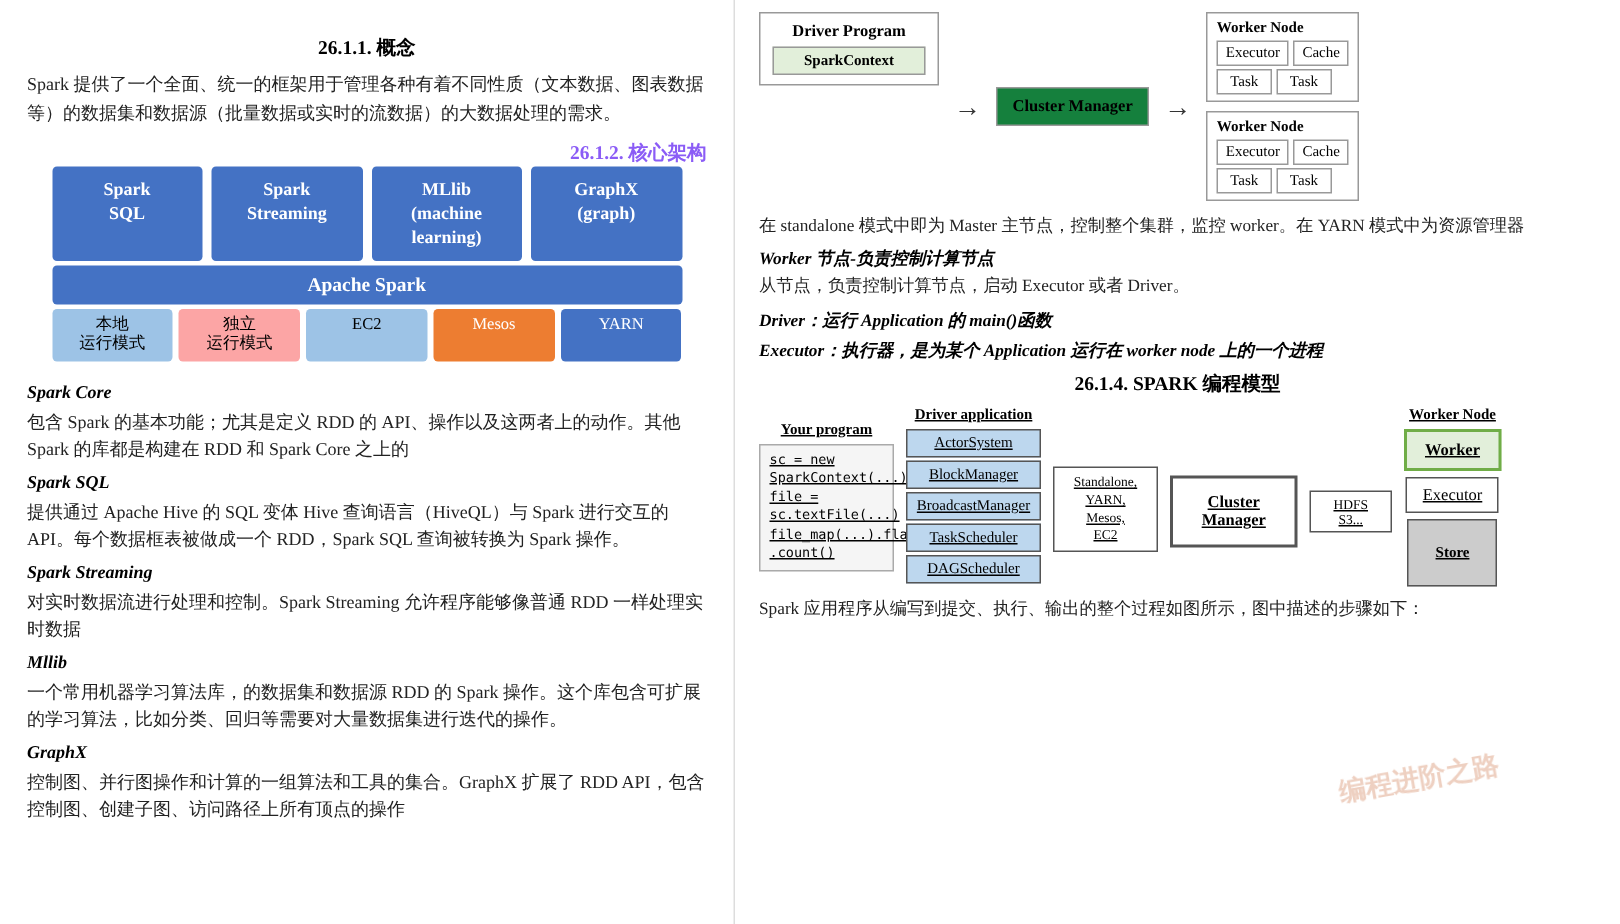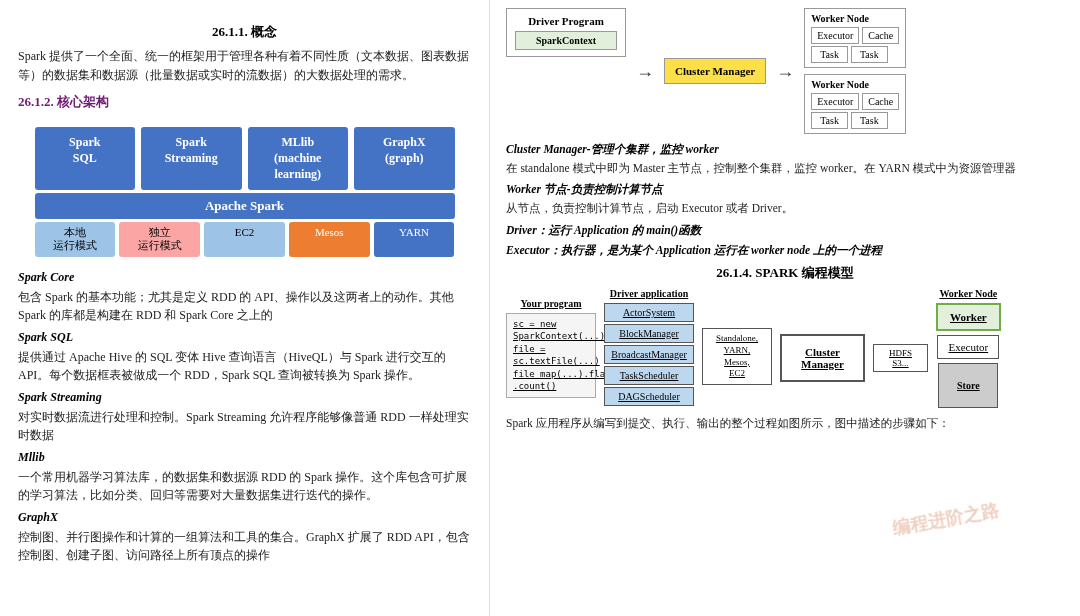--- a/index.html
+++ b/index.html
@@ -32,25 +32,25 @@
       margin-bottom: 6px;
       color: #000;
     }
     .body-text {
       font-size: 12px;
       line-height: 1.6;
       color: #222;
       margin-bottom: 8px;
     }
     .subsection-title {
-      text-align: left;
+      text-align: right;
       font-size: 13px;
       font-weight: bold;
-      margin-bottom: 16px;
-      color: #701a75;
+      margin-bottom: 0;
+      color: #8b5cf6;
     }
     
     .arch-diagram {
       background: #fff;
       border: none;
       margin: 0 auto 10px auto;
       display: flex;
       flex-direction: column;
       align-items: center;
       width: 420px;
@@ -150,21 +150,21 @@
       text-align: center;
       font-weight: bold;
     }
     .cluster-manager-box {
       border: 1px solid #999;
       padding: 6px 10px;
       font-size: 11px;
       font-weight: bold;
       align-self: center;
       white-space: nowrap;
-      background: #fde047;
+      background: #15803d;
     }
     .worker-nodes-col {
       display: flex;
       flex-direction: column;
       gap: 6px;
     }
     .worker-node-box {
       border: 1px solid #999;
       padding: 4px 6px;
     }
@@ -383,21 +383,20 @@
           <div class="small-box">Cache</div>
         </div>
         <div class="task-row">
           <div class="task-box">Task</div>
           <div class="task-box">Task</div>
         </div>
       </div>
     </div>
   </div>
 
-  <div class="right-italic-title">Cluster Manager-管理个集群，监控 worker</div>
   <div class="right-body-text">在 standalone 模式中即为 Master 主节点，控制整个集群，监控 worker。在 YARN 模式中为资源管理器</div>
   <div class="right-italic-title">Worker 节点-负责控制计算节点</div>
   <div class="right-body-text">从节点，负责控制计算节点，启动 Executor 或者 Driver。</div>
   <div class="right-italic-title">Driver：运行 Application 的 main()函数</div>
   <div class="right-italic-title">Executor：执行器，是为某个 Application 运行在 worker node 上的一个进程</div>
 
   <div class="section-title-2">26.1.4.   SPARK 编程模型</div>
 
   <div class="prog-diagram">
 

